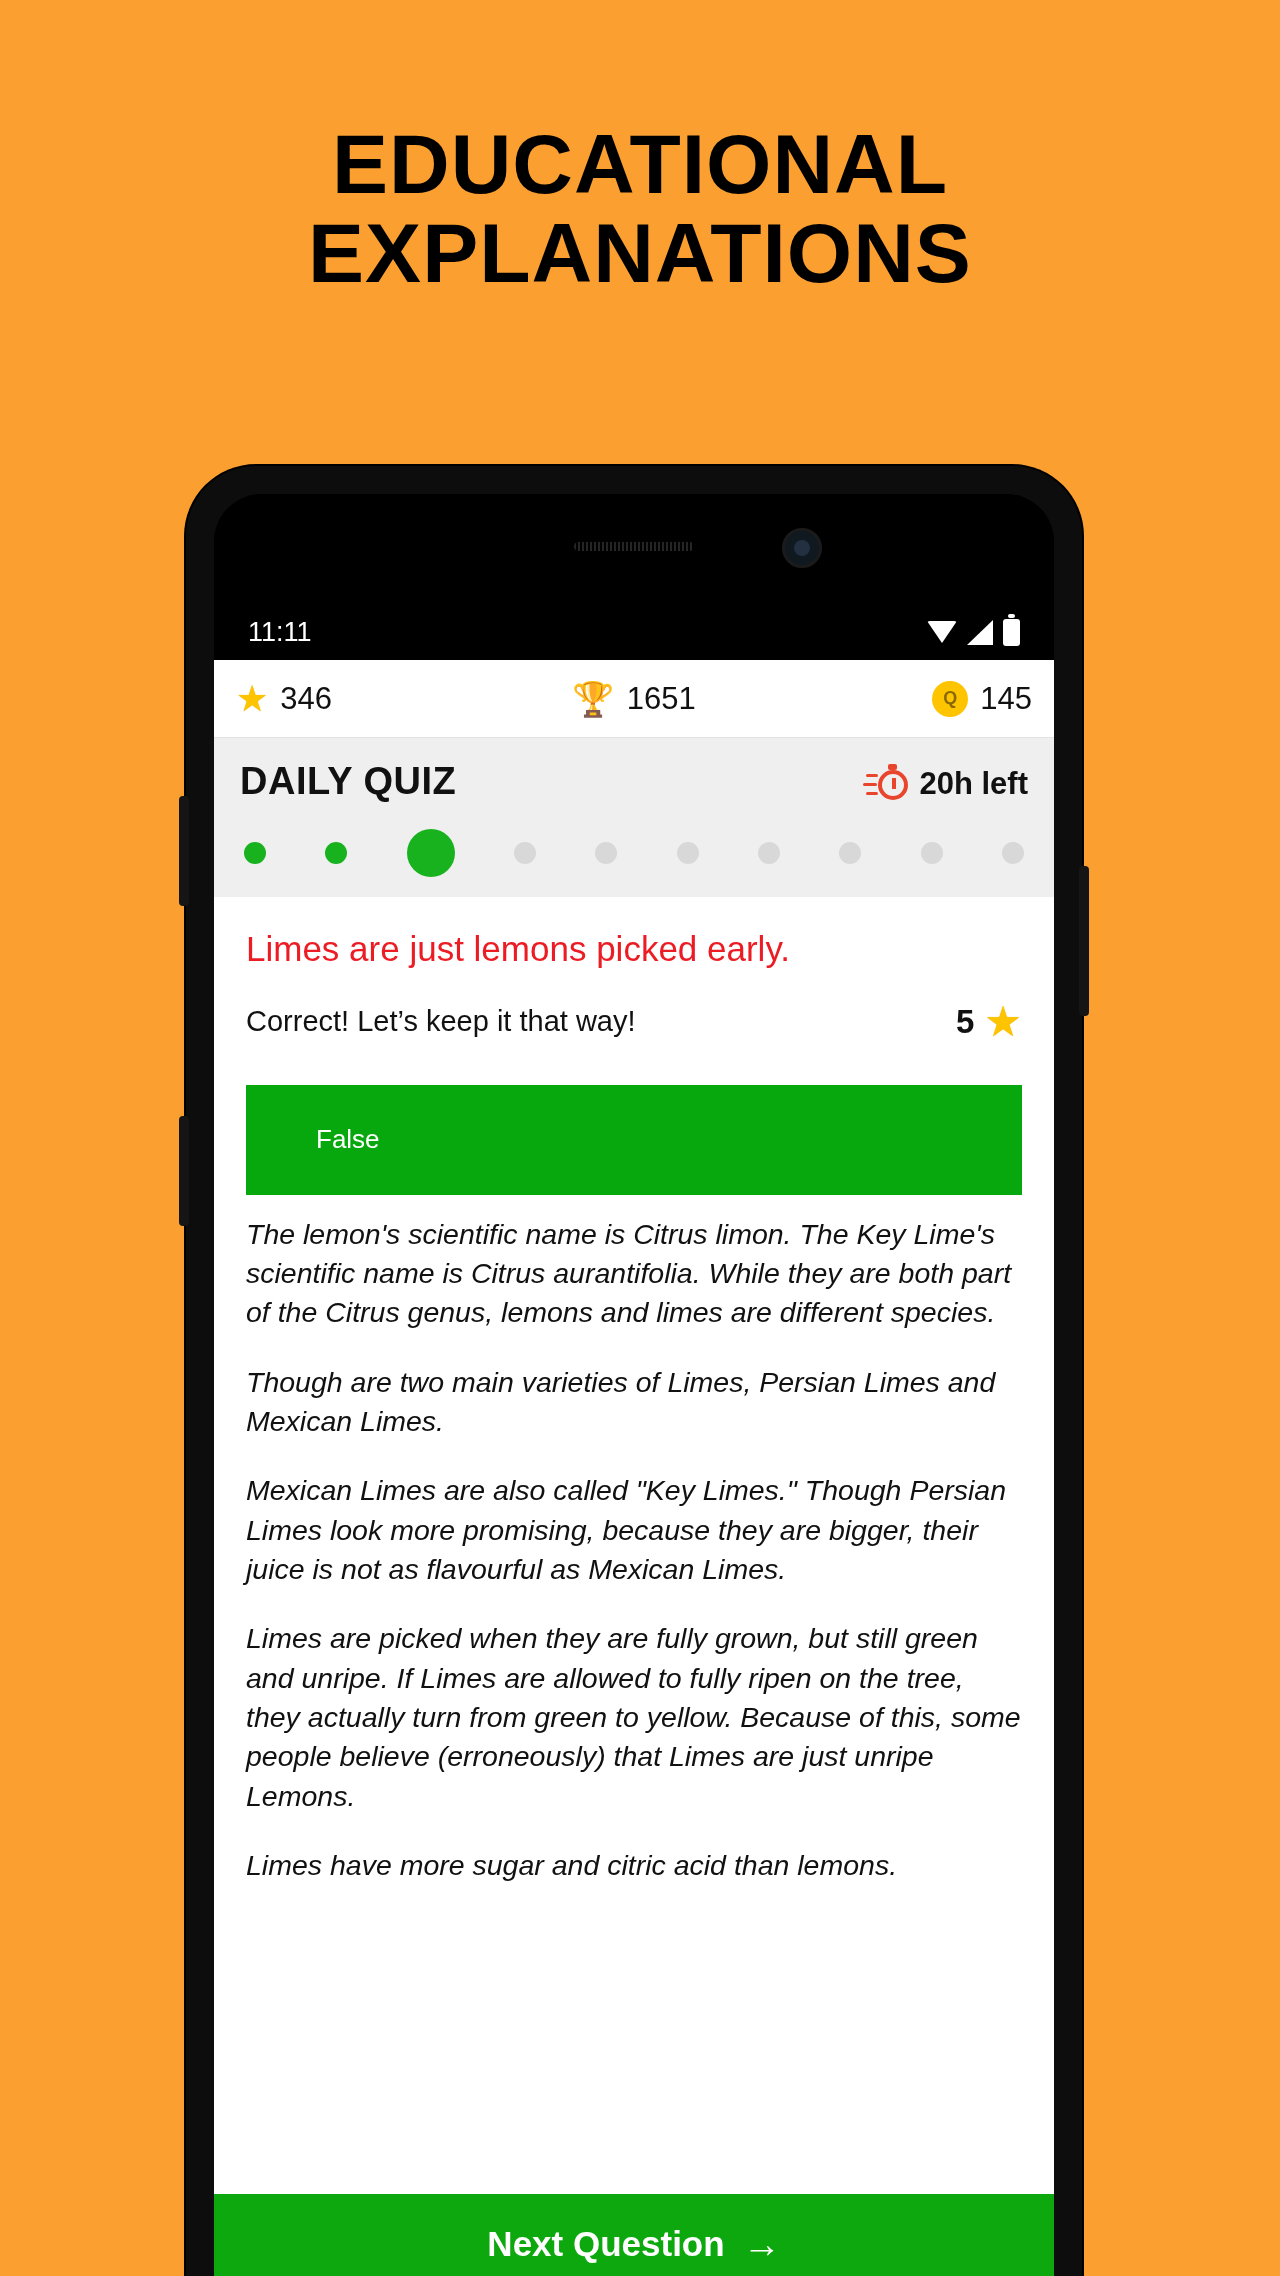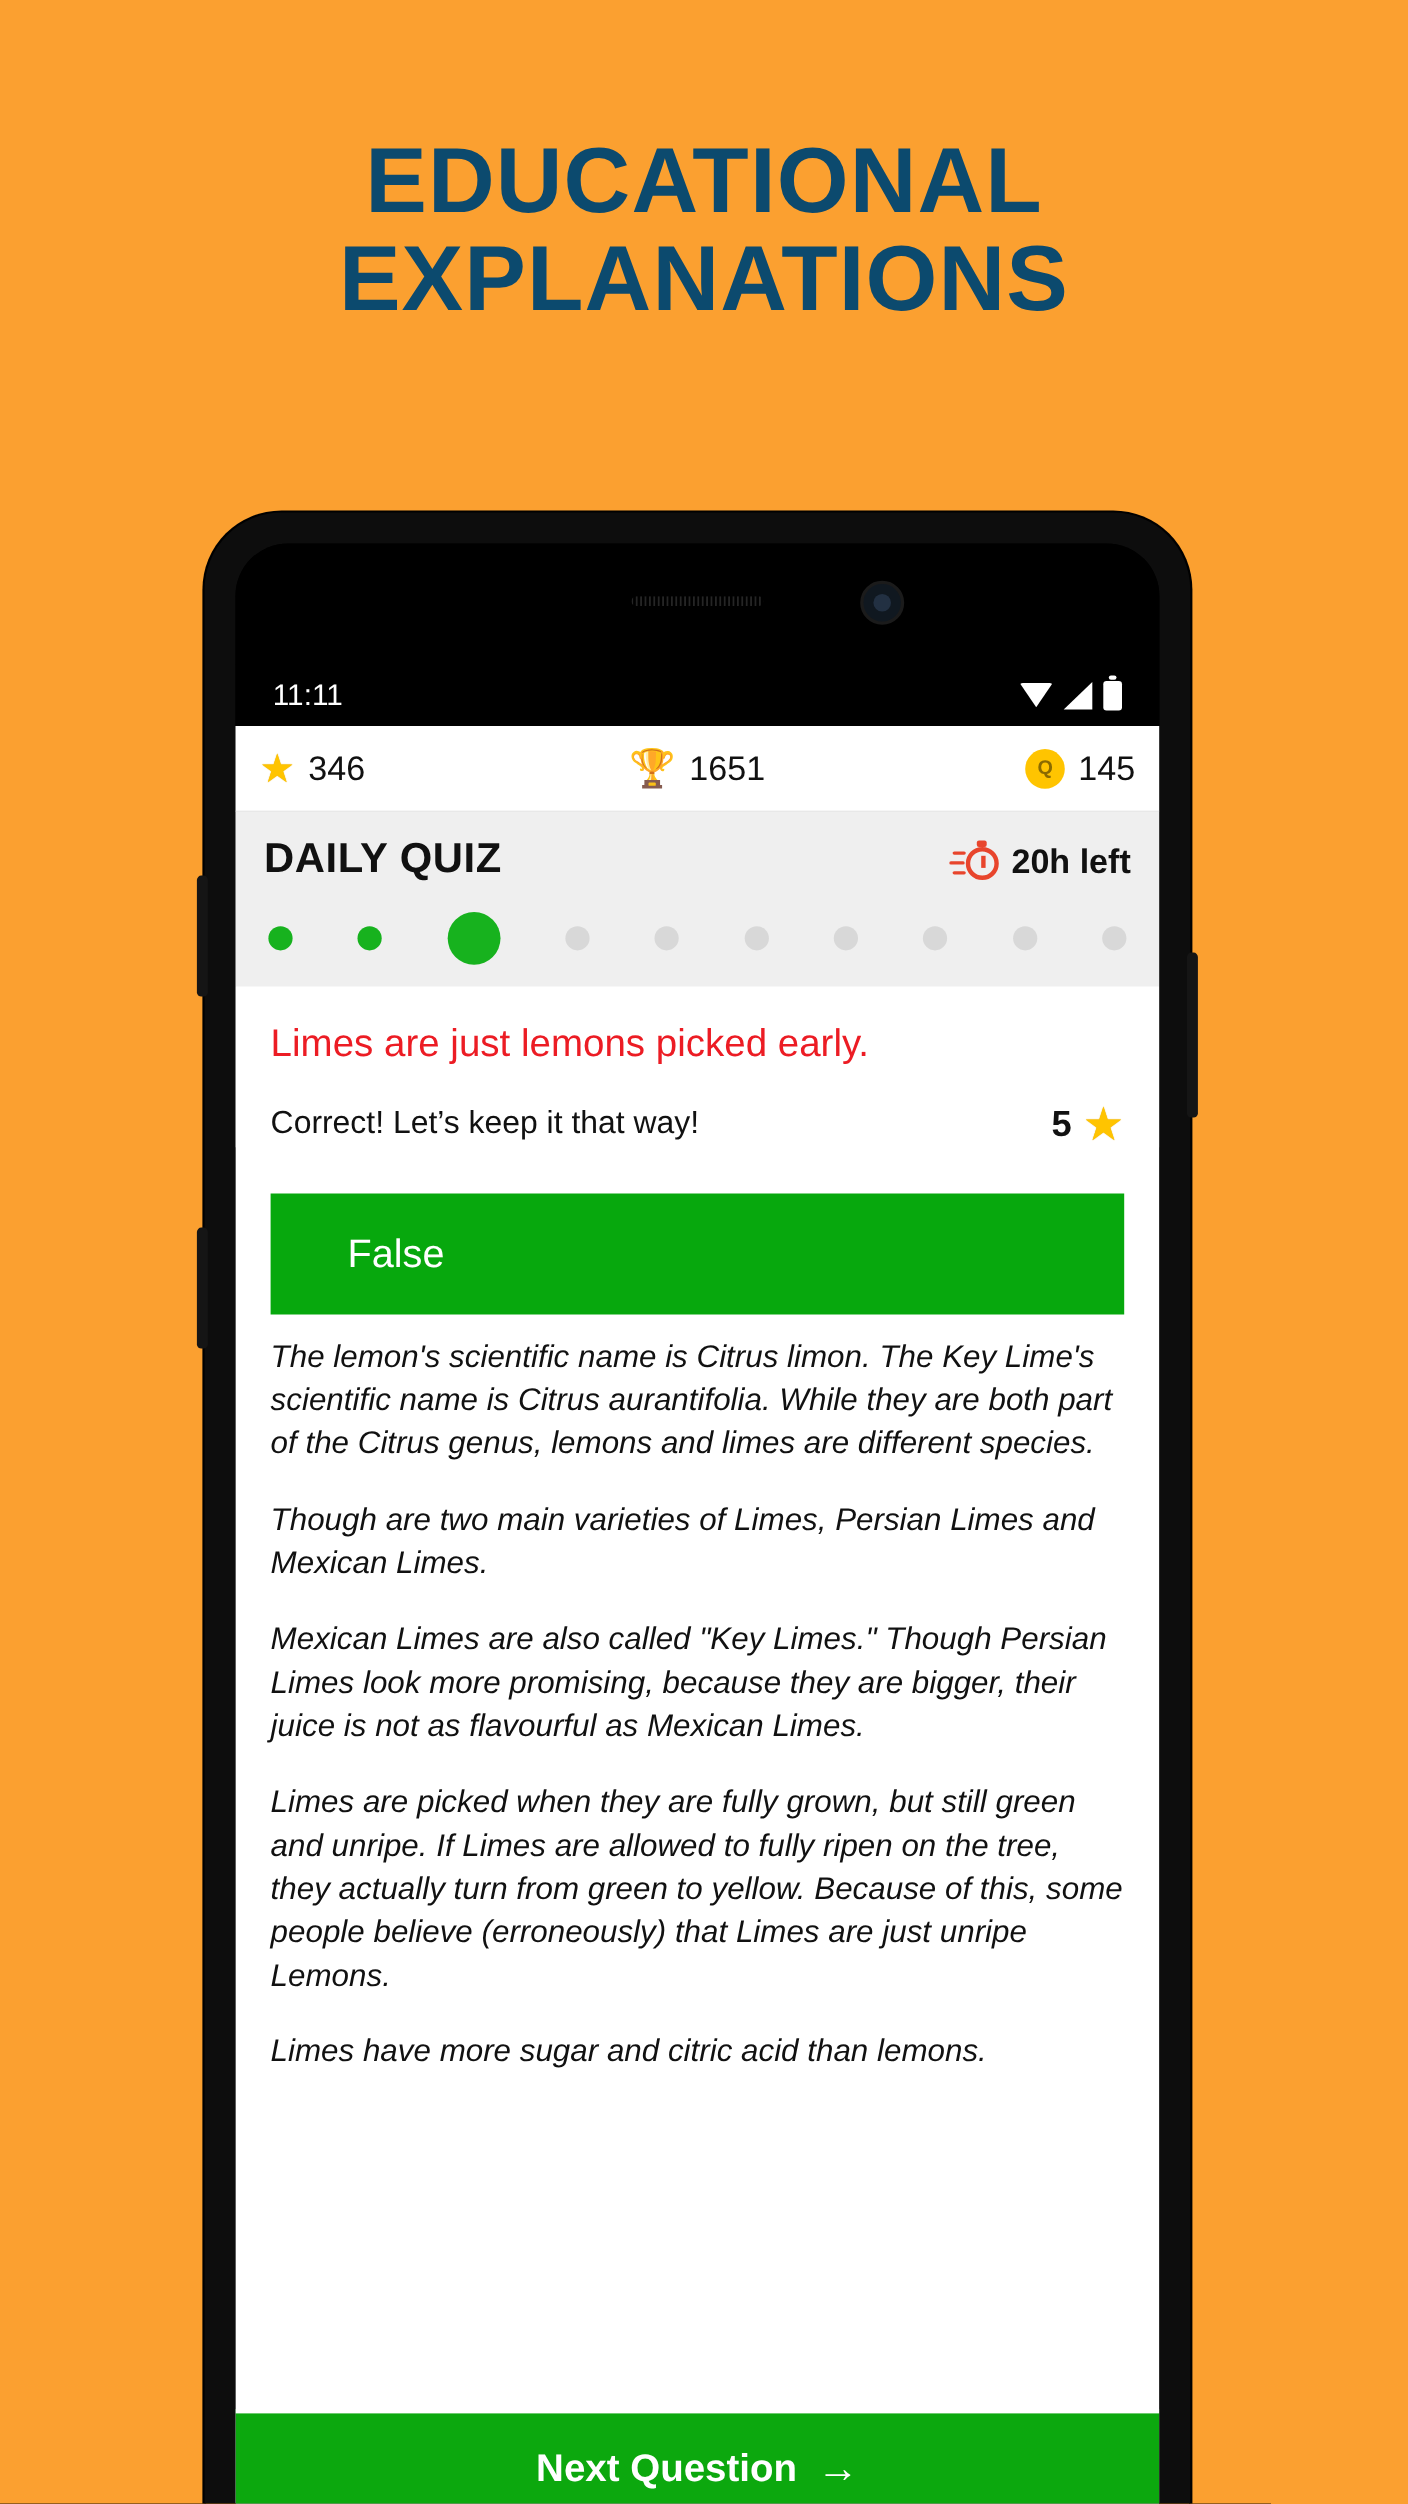--- a/index.html
+++ b/index.html
@@ -14,21 +14,21 @@
     position: relative;
   }
 
   
   .headline {
     position: absolute;
     top: 120px;
     left: 0;
     width: 100%;
     text-align: center;
-    color: #0c4a6e;
+    color: #000000;
     font-weight: bold;
     font-size: 84px;
     line-height: 1.06;
     letter-spacing: 1px;
   }
   .headline .l2 { display: block; }
 
   
   .phone {
     position: absolute;
@@ -277,21 +277,21 @@
   .points .star-ic { font-size: 42px; }
 
   .answer-bar {
     margin: 42px 32px 0 32px;
     background: #07A80D;
     height: 110px;
     display: flex;
     align-items: center;
     padding-left: 70px;
     color: #fff;
-    font-size: 36px;
+    font-size: 26px;
   }
 
   .explain {
     padding: 20px 32px 0 32px;
     font-style: italic;
   }
   .explain p {
     font-size: 28.5px;
     line-height: 1.38;
     color: #111;

